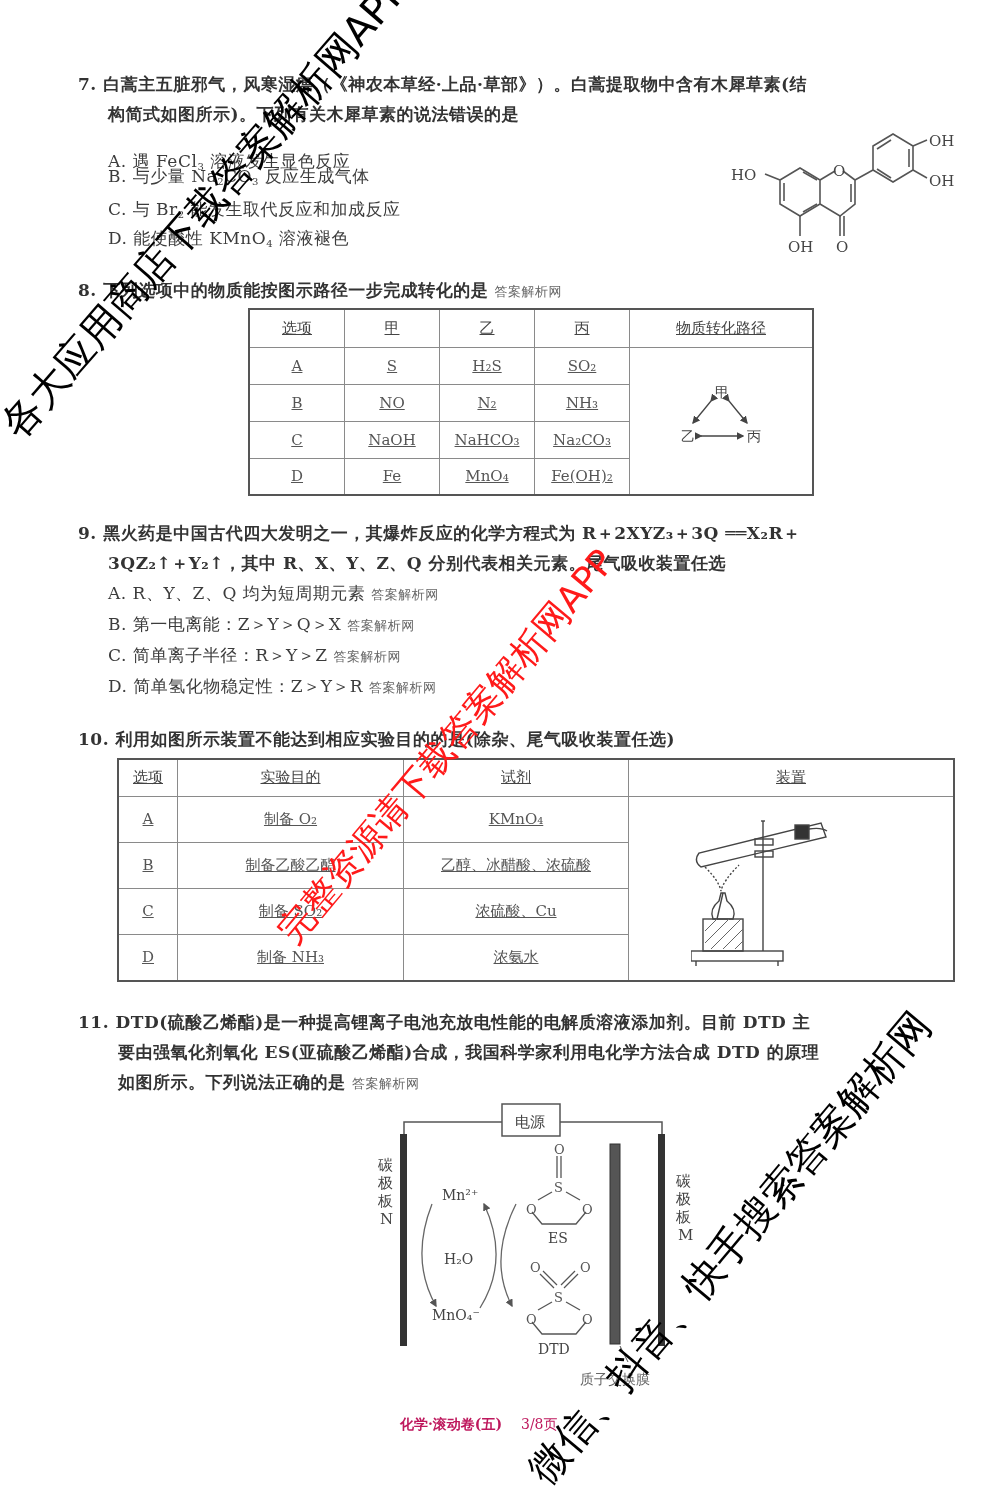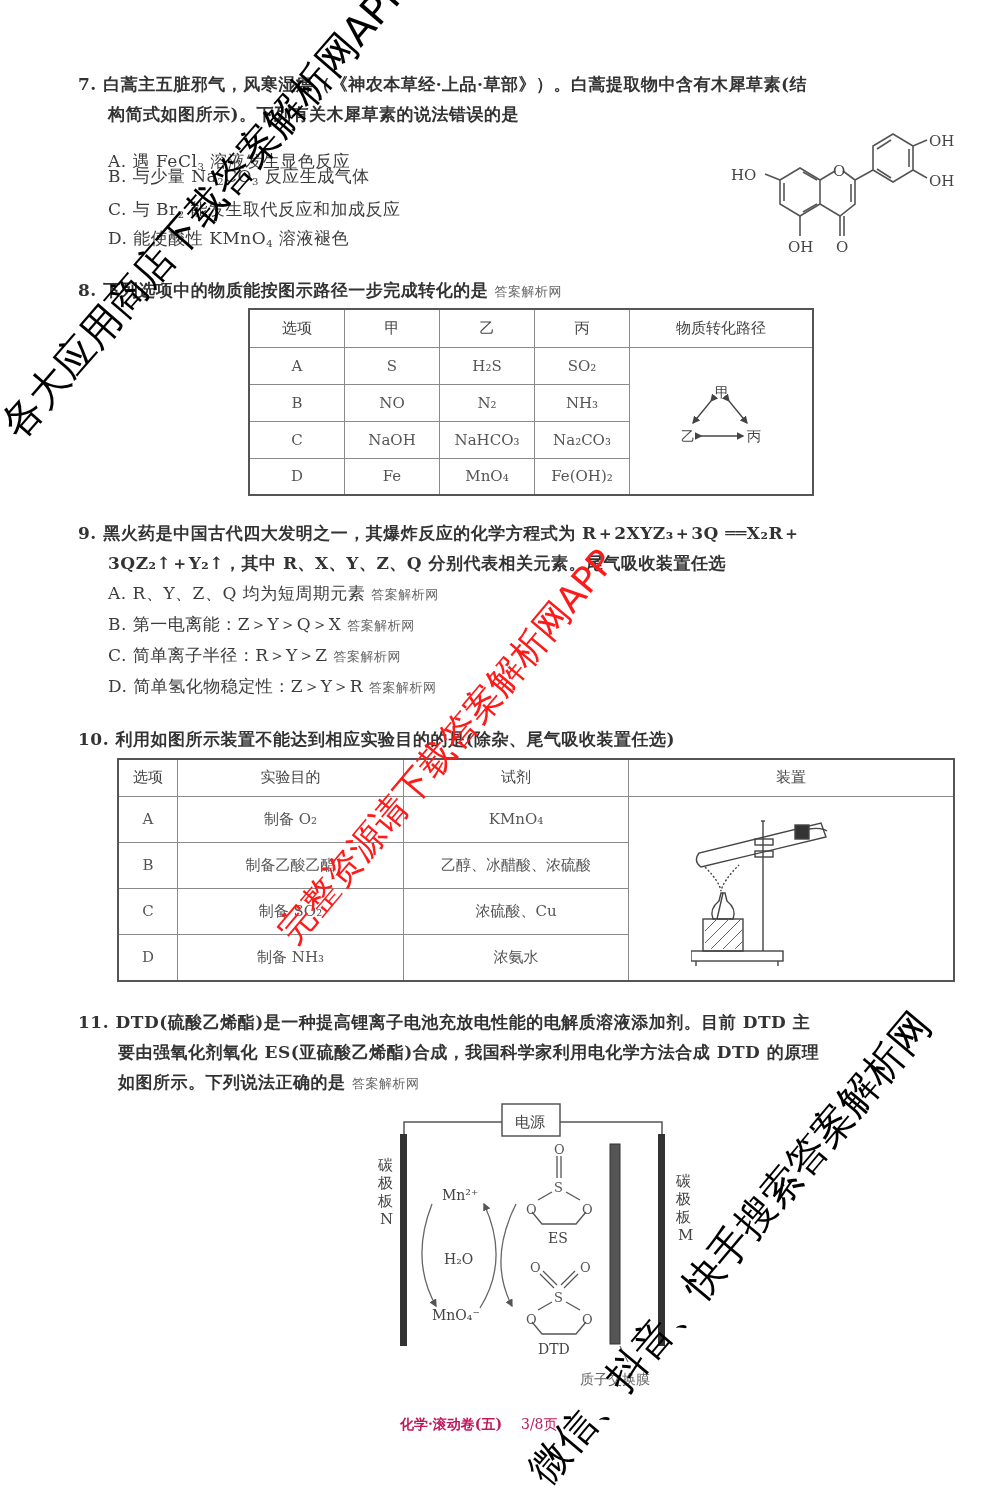--- a/index.html
+++ b/index.html
@@ -7,21 +7,21 @@
          font-family:"DejaVu Serif","Liberation Serif",serif; color:#3a3a3a; }
   .abs { position:absolute; }
   .line { position:absolute; font-size:17px; line-height:20px; white-space:nowrap; letter-spacing:0.5px; }
   .q-stem { font-weight:bold; color:#333; }
   .opt { color:#3c3c3c; }
   .tag { color:#666; font-weight:normal; font-size:13px; }
   sub, sup { font-size:10px; }
   sub { vertical-align:-3px; }
 
   table.grid { position:absolute; border-collapse:collapse; font-size:15px; color:#555; }
-  table.grid td, table.grid th { border:1px solid #8a8a8a; text-align:center; font-weight:normal; padding:0; }
+  table.grid td, table.grid th { border:1px solid #8a8a8a; text-align:center; font-weight:normal; padding:0;text-decoration:underline; }
   table.grid { border:2px solid #555; }
   table.grid th { color:#444; }
 
   .watermark { position:absolute; font-family:"DejaVu Sans","Liberation Sans",sans-serif;
                white-space:nowrap; transform-origin:left bottom; font-weight:normal; }
   .wm-black { color:#000; font-size:40px; }
   .wm-red { color:#ff1a1a; font-size:36px; }
 
   .footer { position:absolute; font-size:14px; font-weight:bold; color:#be185d; }
   svg text { font-family:"DejaVu Serif","Liberation Serif",serif; }

